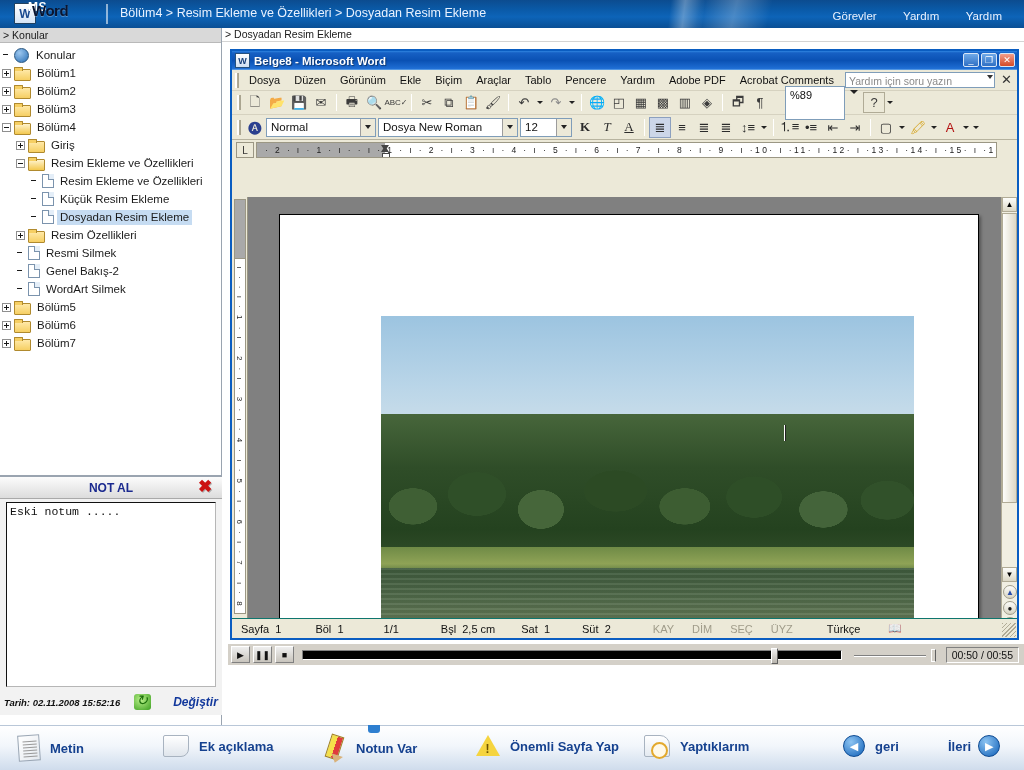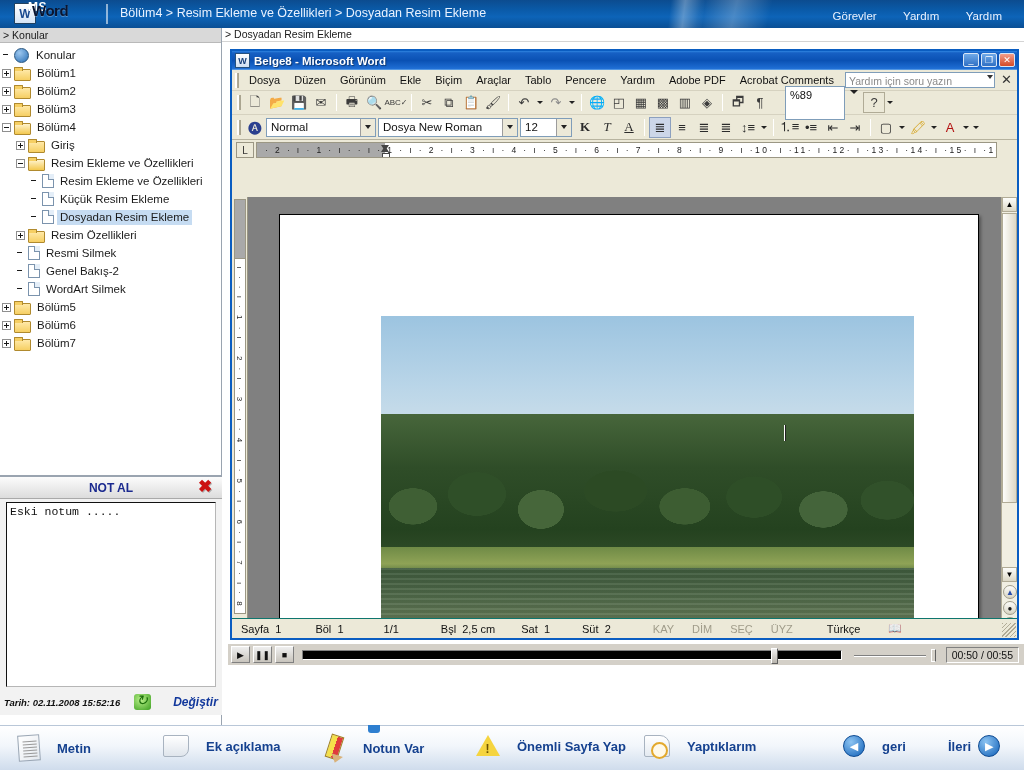--- a/index.html
+++ b/index.html
@@ -434,21 +434,21 @@
     background: linear-gradient(to bottom,#ffffff 0%,#f2f6fb 45%,#dfe8f3 75%,#cfdcec 100%);
     border-top: 1px solid #b9c7d8;
   }
   .tb-notch {
     position: absolute; left: 368px; top: -1px; width: 12px; height: 8px;
     background: #2e7fd0; border-radius: 0 0 3px 3px;
   }
   .task-item {
     position: absolute; top: 9px; display: flex; align-items: center; cursor: pointer;
   }
-  .task-label { font-size: 13px; font-weight: bold; color: #15418f; margin-left: 17px; }
+  .task-label { font-size: 13px; font-weight: bold; color: #15418f; margin-left: 10px; }
   .ti-doc {
     width: 22px; height: 26px; background: linear-gradient(135deg,#ffffff,#e4e9ef);
     border: 1px solid #9aa6b4; transform: rotate(-4deg); position: relative;
   }
   .ti-doc::after {
     content:''; position:absolute; left:4px; top:5px; width:14px; height:1px; color:#888;
     box-shadow: 0 0 0 0 #888, 0 3px 0 0 #999, 0 6px 0 0 #999, 0 9px 0 0 #999, 0 12px 0 0 #999, 0 15px 0 0 #999;
     background:#999;
   }
   .ti-note {

